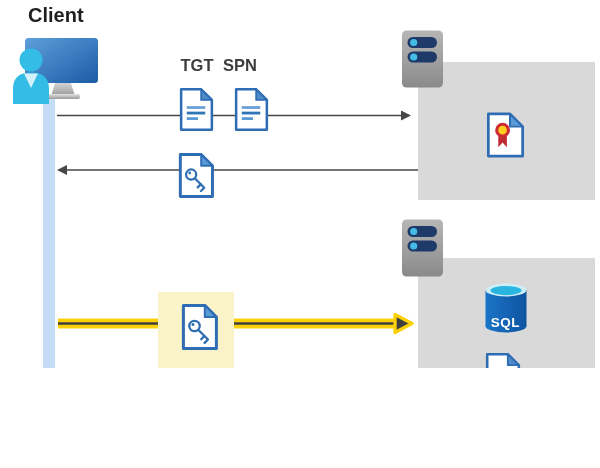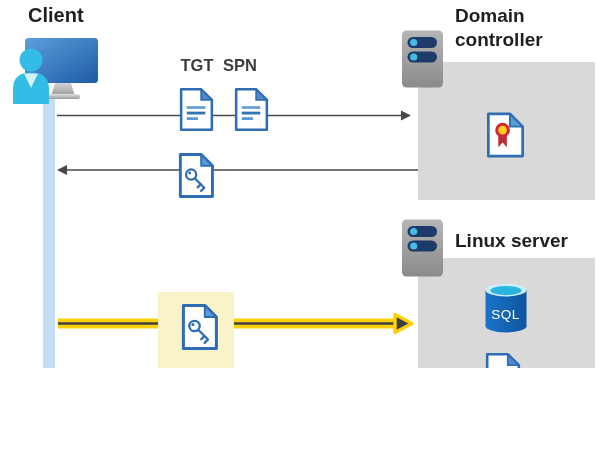--- a/index.html
+++ b/index.html
@@ -11,22 +11,22 @@
   .lbl { position:absolute; color:#1f1f1f; font-weight:700; }
   .lbl-client   { left:28px;  top:4px;   font-size:20px; }
   .lbl-dc       { left:455px; top:4px;   width:104px; font-size:19px; line-height:24px; }
   .lbl-linux    { left:455px; top:230px; font-size:19px; white-space:nowrap; }
   .lbl-ticket   { position:absolute; top:56px; width:50px; text-align:center;
                   font-size:16.5px; font-weight:700; color:#3d3d3d; }
   .lbl-tgt { left:172px; }
   .lbl-spn { left:215px; }
   .lbl-keytab { position:absolute; left:428px; top:417px; width:150px; text-align:center;
                 font-size:18px; font-weight:400; color:#3d3d3d; }
-  .lbl-sql { position:absolute; left:484px; top:307px; width:43px; text-align:center;
-             font-size:13.5px; font-weight:400; color:#ffffff; letter-spacing:0.5px; }
+  .lbl-sql { position:absolute; left:484px; top:315px; width:43px; text-align:center;
+             font-size:13.5px; font-weight:700; color:#ffffff; letter-spacing:0.5px; }
 </style>
 </head>
 <body>
 
 <div class="stage">
 
   <svg class="canvas" width="600" height="468" viewBox="0 0 600 468">
     <defs>
       <linearGradient id="gradMonitor" x1="0" y1="0" x2="1" y2="1">
         <stop offset="0" stop-color="#5d9fdb"></stop>
@@ -126,23 +126,21 @@
       <rect x="485.5" y="290" width="41" height="36" fill="url(#gradSql)"></rect>
       <ellipse cx="506" cy="326" rx="20.5" ry="6.5" fill="url(#gradSql)"></ellipse>
       <ellipse cx="506" cy="290" rx="20.5" ry="6.5" fill="#cdeef7"></ellipse>
       <ellipse cx="506" cy="290.6" rx="15.5" ry="4.6" fill="#2ab4e0"></ellipse>
     </g>
     <use href="#doc-text" x="485" y="352" width="36" height="46"></use>
   </svg>
 
   <div class="lbl lbl-client">Client</div>
 
-  <div class="lbl lbl-dc">Domain controller</div>
 
-  <div class="lbl lbl-linux">Linux server</div>
 
   <div class="lbl-ticket lbl-tgt">TGT</div>
 
   <div class="lbl-ticket lbl-spn">SPN</div>
 
   <div class="lbl-sql">SQL</div>
 
 </div>
 
 </body></html>

